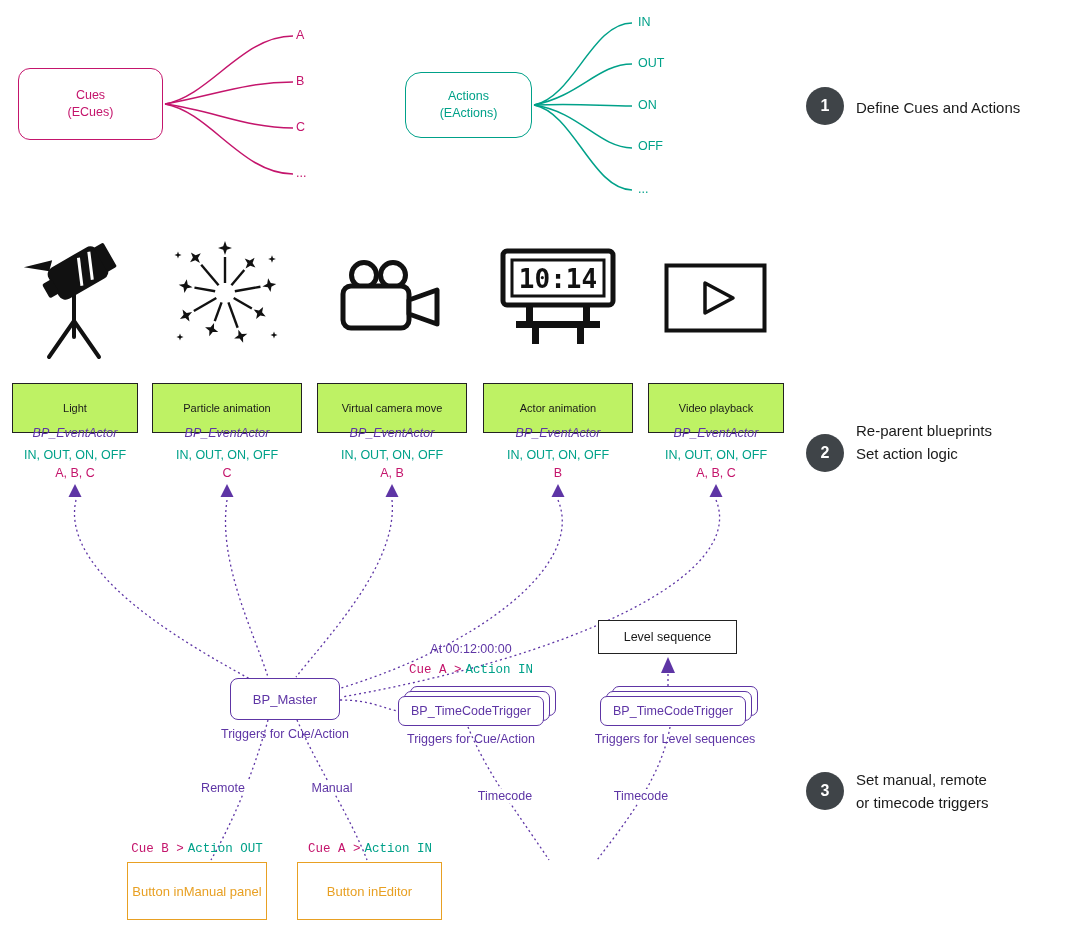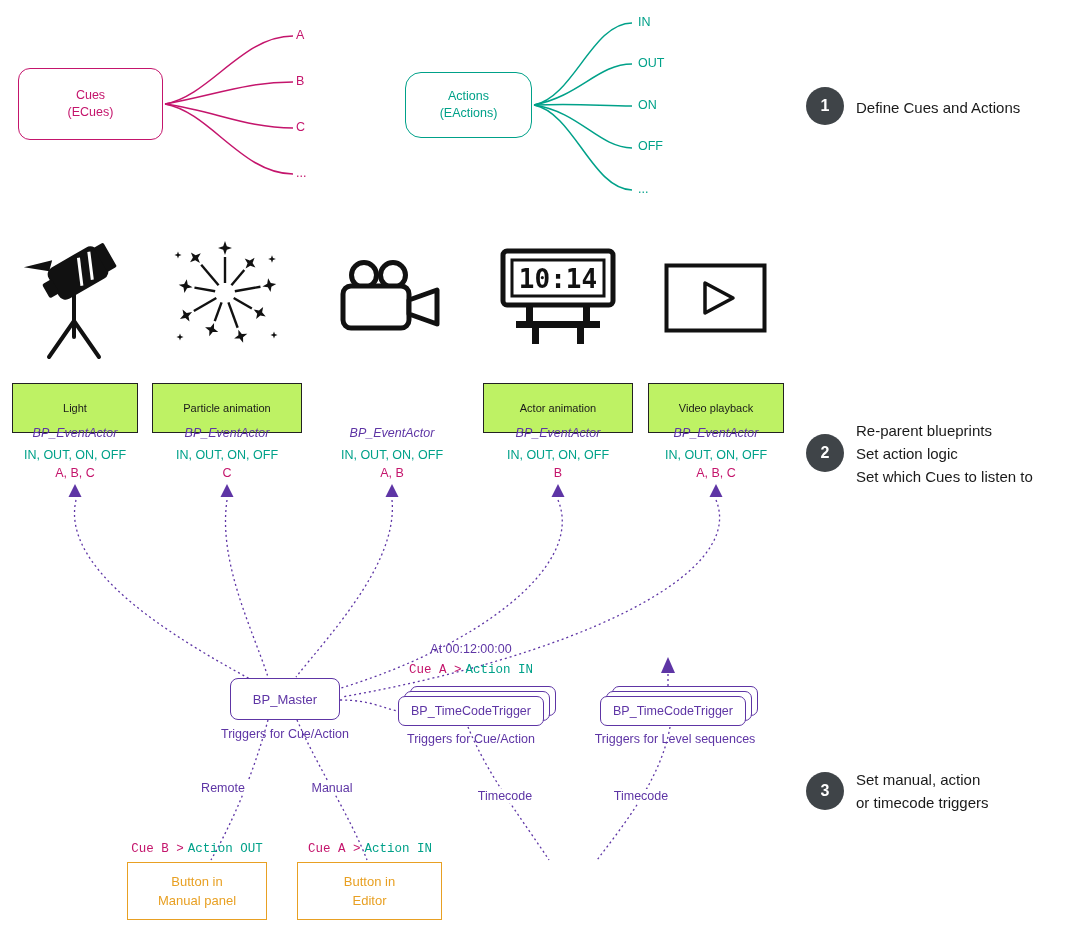--- a/index.html
+++ b/index.html
@@ -40,21 +40,21 @@
          color:var(--purple); display:flex; align-items:center; justify-content:center; font-size:13px; }
   .caption{ position:absolute; color:var(--purple); font-size:12.5px; text-align:center; line-height:16px; }
   .stack{ position:absolute; }
   .stack .echo{ position:absolute; width:146px; height:30px; border:1.5px solid var(--purple);
                 border-radius:7px; background:#fff; display:flex; align-items:center; justify-content:center;
                 color:var(--purple); font-size:12.5px; }
   .lsbox{ position:absolute; border:1.5px solid #222; background:#fff; color:var(--ink);
           display:flex; align-items:center; justify-content:center; font-size:12.5px; }
 
   .obox{ position:absolute; border:1.5px solid var(--orange); background:#fff; color:var(--orange);
-         display:flex; flex-direction:column; align-items:center; justify-content:center;
+         display:flex; flex-direction:row; align-items:center; justify-content:center;
          font-size:13px; line-height:19px; text-align:center; }
   .cueaction{ position:absolute; font-size:12.5px; text-align:center; white-space:nowrap;font-family:Liberation Mono, monospace; }
   .cueaction .cue{ color:var(--pink); }
   .cueaction .act{ color:var(--teal); margin-left:4px; }
   .pathlabel{ position:absolute; color:var(--purple); font-size:12.5px; text-align:center;
               background:#fff; padding:0 2px; }
 
   .icon{ position:absolute; }
   .icon .stroke{ fill:none; stroke:#111; }
   .icon .fillb{ fill:#111; }
@@ -126,25 +126,24 @@
   <div class="fan-label" style="left:638px;top:182px;color:var(--teal)">...</div>
 
   <div class="badge" style="left:806px;top:87px">1</div>
   <div class="step-text" style="left:856px;top:96px">
     <div>Define Cues and Actions</div>
   </div>
   <div class="badge" style="left:806px;top:434px">2</div>
   <div class="step-text" style="left:856px;top:419px">
     <div>Re-parent blueprints</div>
     <div>Set action logic</div>
-    <div>Set which Cues to listen to</div>
   </div>
   <div class="badge" style="left:806px;top:772px">3</div>
   <div class="step-text" style="left:856px;top:768px">
-    <div>Set manual, action</div>
+    <div>Set manual, remote</div>
     <div>or timecode triggers</div>
   </div>
 
   <svg class="icon" style="left:20px;top:237px" width="110" height="125" viewBox="0 0 110 125">
     <line class="stroke" style="stroke-width:4;stroke-linecap:round" x1="54" y1="58" x2="54" y2="100"></line>
     <line class="stroke" style="stroke-width:4;stroke-linecap:round" x1="54" y1="84" x2="29" y2="120"></line>
     <line class="stroke" style="stroke-width:4;stroke-linecap:round" x1="54" y1="84" x2="79" y2="120"></line>
     <line class="stroke" style="stroke-width:3;stroke-linecap:round" x1="40" y1="52" x2="48" y2="57"></line>
     <g transform="rotate(-30 58 36)">
       <polygon class="fillb" points="34,20 14,4 42,12"></polygon>
@@ -221,20 +220,23 @@
     <rect class="stroke" style="stroke-width:4;fill:#fff" x="3.5" y="3.5" width="98" height="65"></rect>
     <polygon class="stroke" style="stroke-width:3.5;stroke-linejoin:round" points="42,21 42,51 70,36"></polygon>
   </svg>
 
   <div class="label-box" style="left:12px;width:126px">
       <span>Light</span>
     </div>
   <div class="label-box" style="left:152px;width:150px">
       <span>Particle animation</span>
     </div>
+  <div class="label-box" style="left:317px;width:150px">
+      <span>Virtual camera move</span>
+    </div>
   <div class="label-box" style="left:483px;width:150px">
       <span>Actor animation</span>
     </div>
   <div class="label-box" style="left:648px;width:136px">
       <span>Video playback</span>
     </div>
 
   <div class="colline parent-line" style="left:12px;width:126px;top:425px">BP_EventActor</div>
   <div class="colline actions-line" style="left:12px;width:126px;top:447px">IN, OUT, ON, OFF</div>
   <div class="colline cues-line" style="left:12px;width:126px;top:465px">A, B, C</div>
@@ -266,20 +268,23 @@
   </div>
   <div class="stack" style="left:398px;top:686px;width:160px;height:42px">
     <div class="echo" style="left:12px;top:0"></div>
     <div class="echo" style="left:6px;top:5px"></div>
     <div class="echo" style="left:0;top:10px">
       <span>BP_TimeCodeTrigger</span>
     </div>
   </div>
   <div class="caption" style="left:390px;top:731px;width:162px">Triggers for Cue/Action</div>
 
+  <div class="lsbox" style="left:598px;top:620px;width:139px;height:34px">
+    <span>Level sequence</span>
+  </div>
   <div class="stack" style="left:600px;top:686px;width:160px;height:42px">
     <div class="echo" style="left:12px;top:0"></div>
     <div class="echo" style="left:6px;top:5px"></div>
     <div class="echo" style="left:0;top:10px">
       <span>BP_TimeCodeTrigger</span>
     </div>
   </div>
   <div class="caption" style="left:582px;top:731px;width:186px">Triggers for Level sequences</div>
 
   <div class="pathlabel" style="left:193px;top:781px;width:60px">Remote</div>

